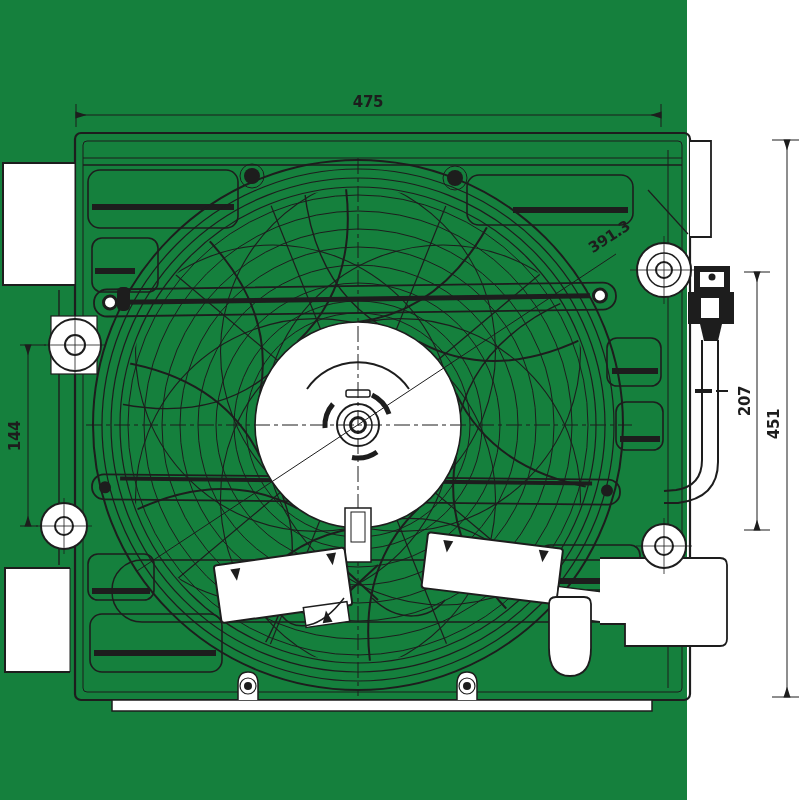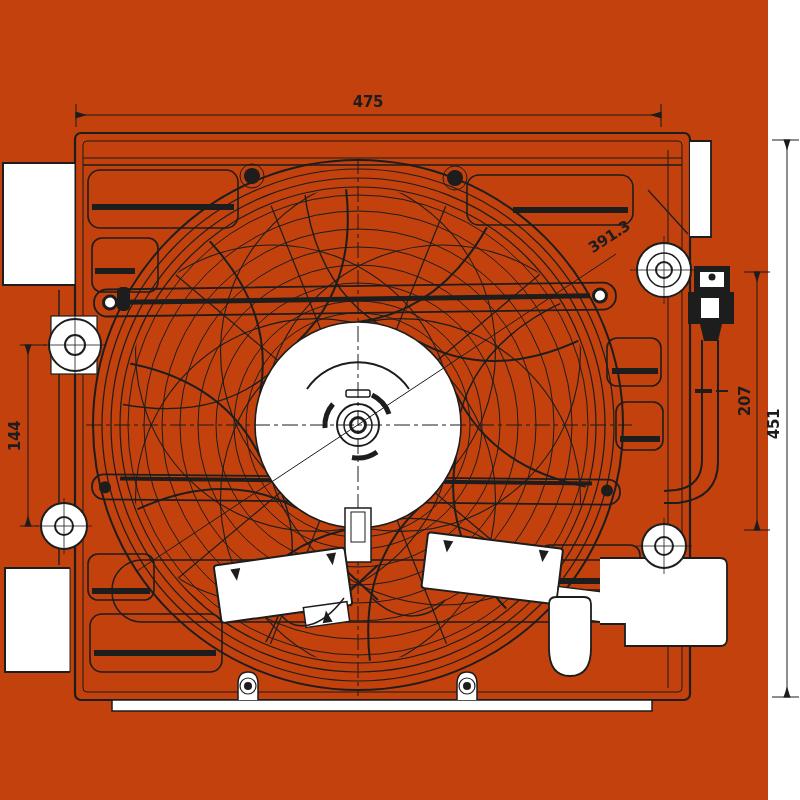--- a/index.html
+++ b/index.html
@@ -1,16 +1,16 @@
 <!DOCTYPE html>
 <html><head>
 <meta charset="utf-8">
 <style>
   html,body{margin:0;padding:0;background:#ffffff;width:800px;height:800px;overflow:hidden;}
-  .sheet{width:768px;height:800px;background:#c2410c;}
+  .sheet{width:687px;height:800px;background:#15803d;}
   svg{display:block;}
   svg text{
     font-family:"DejaVu Sans", sans-serif;
     font-size:15px;
     font-weight:600;
     fill:#1d1d1d;
     letter-spacing:-0.3px;
   }
   .ln{stroke:#1d1d1d;fill:none;}
   .wh{stroke:#1d1d1d;fill:#ffffff;}

